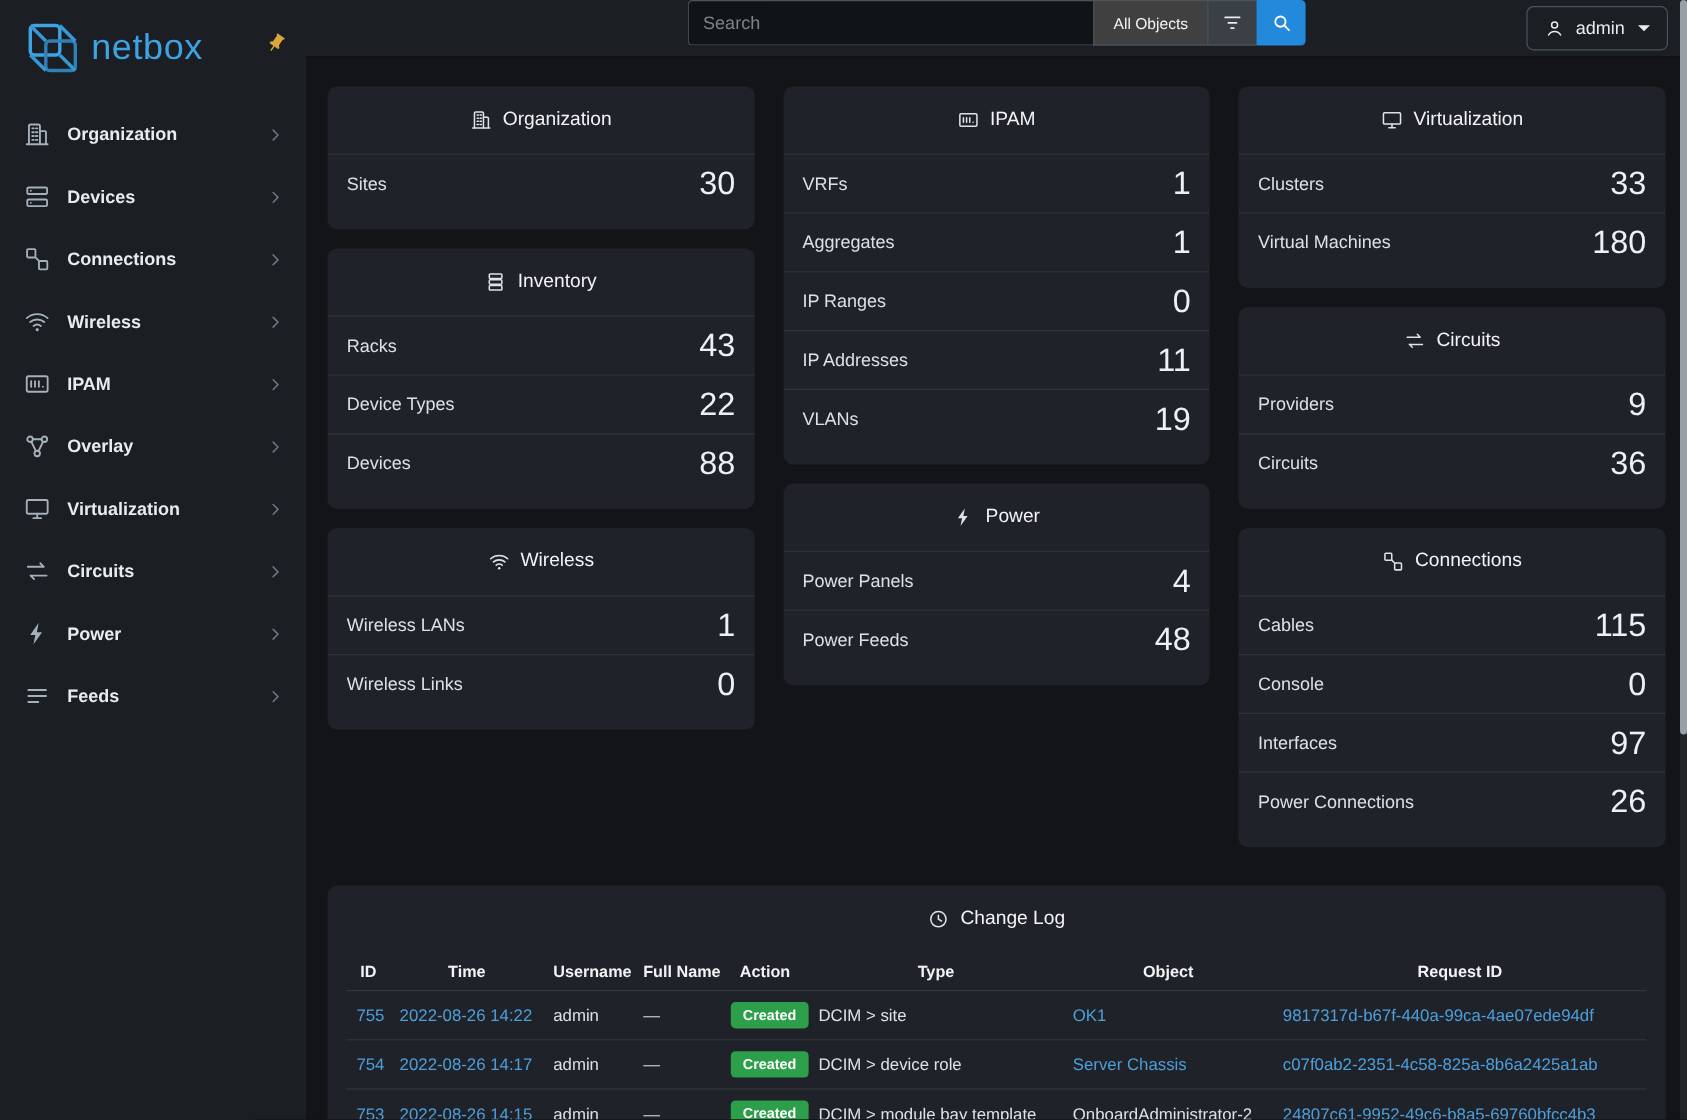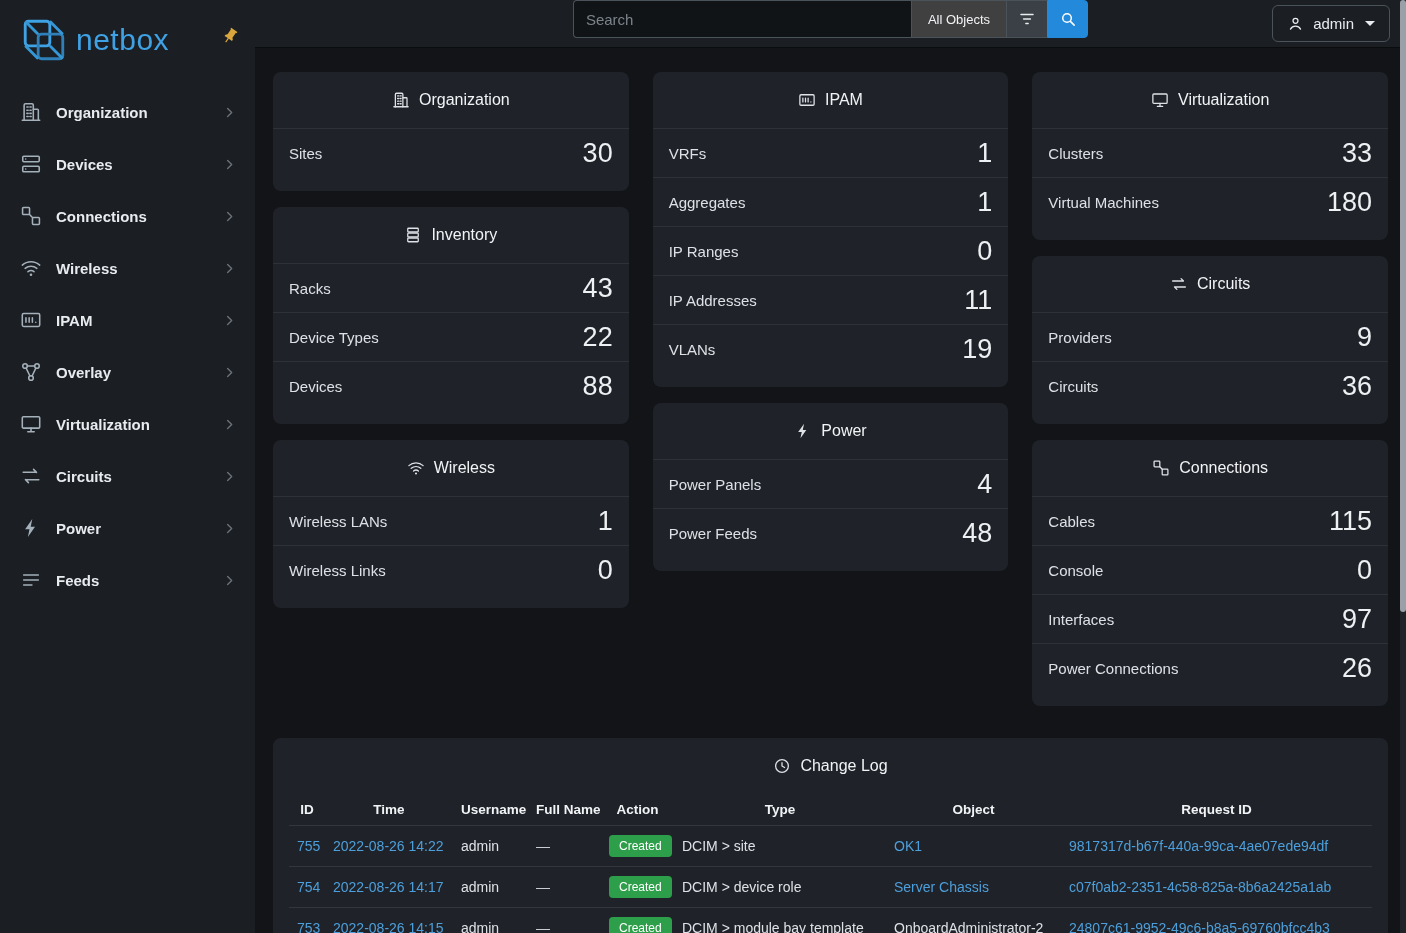--- a/index.html
+++ b/index.html
@@ -65,21 +65,21 @@
   .changelog { margin-top:32px; padding-bottom:0; }
   .cl-table-wrap { padding:0 16px; }
   table { width:100%; border-collapse:collapse; table-layout:fixed; }
   th { text-align:center; font-size:13.5px; color:#f1f3f5; font-weight:700; padding:8px; white-space:nowrap;margin-left:24px; }
   td { font-size:14px; padding:9px 8px; border-top:1px solid rgba(255,255,255,.09);
        color:#dee2e6; white-space:nowrap; overflow:hidden;margin-left:16px; }
   .lnk { color:#4d9fdb; text-decoration:none; cursor:pointer; }
   .plain { color:#dee2e6; }
   .muted { color:#c8cdd2; }
   .badge-created { display:inline-block; background:#2d9e49; color:#fff; font-size:12px;
-                   padding:4px 10px; border-radius:4px; font-weight:400; }
+                   padding:4px 10px; border-radius:4px; font-weight:700; }
 
   
   .scrollbar { position:absolute; right:0; top:0; width:6px; height:100%; background:#202327; z-index:50; }
   .scroll-thumb { width:6px; height:612px; background:#99a0a7; border-radius:3px; cursor:pointer; }
 
   .icon-defs { position:absolute; width:0; height:0; overflow:hidden; }
 </style>
 </head>
 <body>
 

